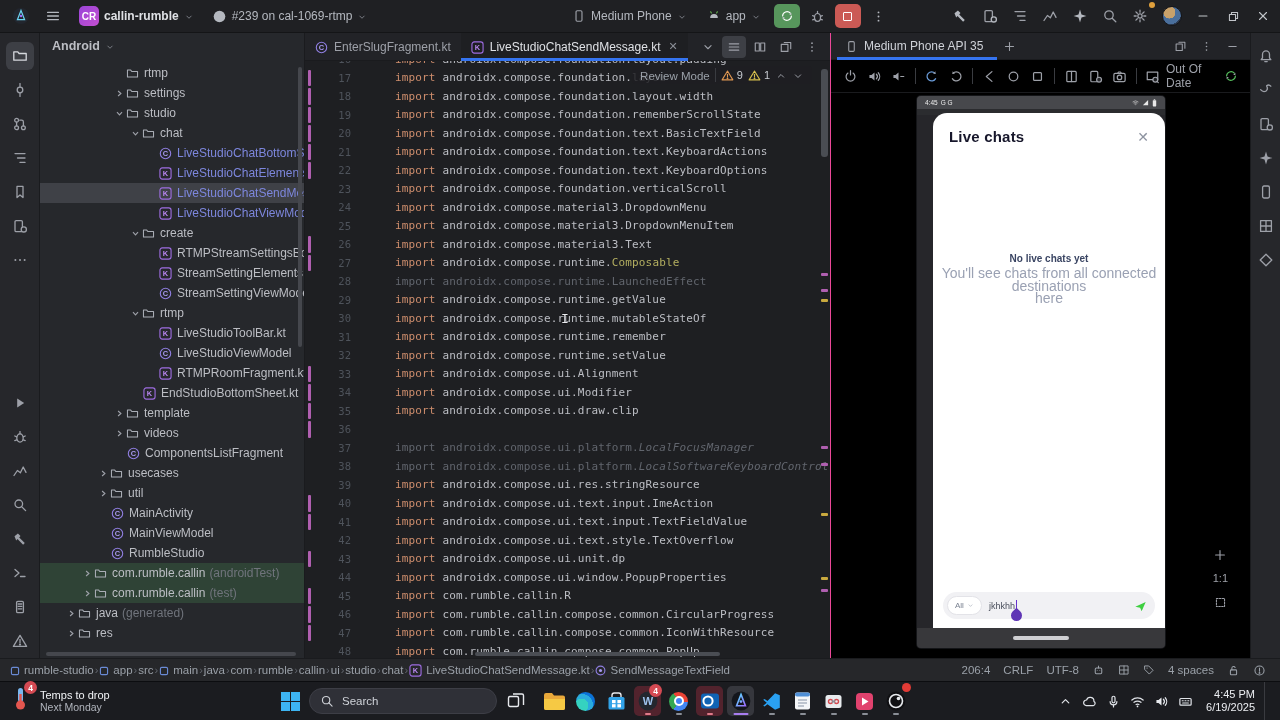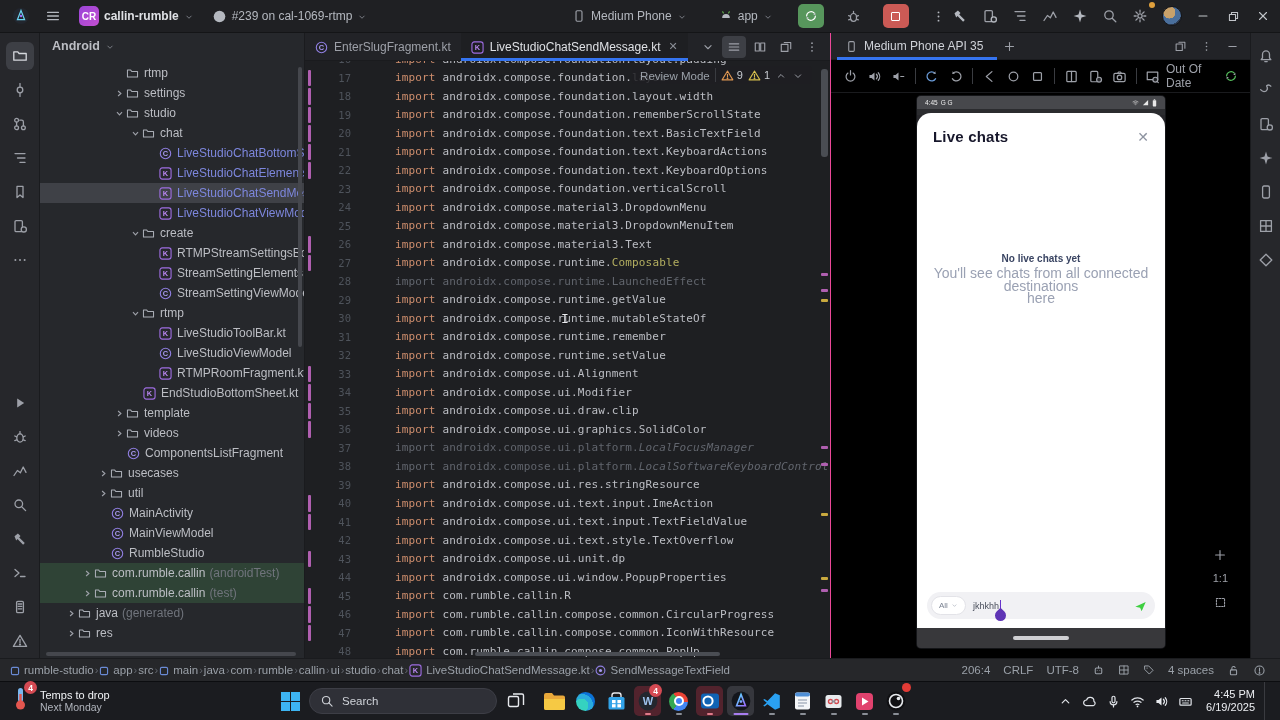--- a/index.html
+++ b/index.html
@@ -88,21 +88,21 @@
   .dev-btn { width:26px; height:24px; border-radius:4px; display:flex; align-items:center; justify-content:center; color:#9da0a8; font-size:13px; }
   .dev-div { width:1px; height:16px; background:#3a3c41; margin:0 3px; }
   .ood { margin-left:auto; display:flex; align-items:center; gap:6px; font-size:12px; color:#9da0a8; padding-right:4px; }
   .dev-canvas { position:relative; flex:1; }
 
   .phone { position:absolute; left:86px; top:3px; width:248px; height:552px; background:#26262a; border-radius:4px; overflow:hidden;
            box-shadow:0 0 0 1px #141518; display:flex; flex-direction:column; }
   .p-status { height:13px; background:#47484c; display:flex; align-items:center; padding:0 8px; font-size:6.5px; color:#ececec; gap:3px; }
   .p-status .sp { flex:1; }
   .p-under { height:6px; background:#2b2c2f; }
-  .p-sheet { flex:1; background:#fff; border-radius:14px 14px 0 0; margin-top:-2px; position:relative; display:flex; flex-direction:column; }
+  .p-sheet { flex:1; background:#fff; border-radius:14px 14px 0 0; margin-top:-2px; position:relative; display:flex; flex-direction:column;margin-left:16px; }
   .p-head { display:flex; align-items:center; padding:15px 16px 0 16px; }
   .p-title { font-size:15px; font-weight:800; color:#17172b; letter-spacing:.2px; }
   .p-close { margin-left:auto; color:#8d93a0; font-size:14px; }
   .p-empty { text-align:center; margin-top:108px; }
   .p-empty-title { font-size:10px; font-weight:700; color:#3a4563; margin-bottom:3px; }
   .p-empty-sub { font-size:14px; color:#9aa1b3; line-height:12.5px; }
   .p-input-wrap { margin-top:auto; padding:6px 10px 9px 10px; position:relative; }
   .p-input { height:27px; background:#f1f1f4; border-radius:14px; display:flex; align-items:center; padding:0 8px 0 4px; position:relative; }
   .p-chip { height:19px; background:#fff; border:1px solid #e3e3e8; border-radius:10px; display:flex; align-items:center; gap:3px;
             padding:0 7px; font-size:8px; color:#7a8291; }
@@ -187,21 +187,21 @@
       <span class="tb-btn">
         <span id="ghIcon"><svg class="ic" width="15" height="15" viewBox="0 0 16 16" fill="none" stroke="#c4c7cd" stroke-width="1.3" stroke-linecap="round" stroke-linejoin="round">
               <circle cx="8" cy="8" r="6.2" fill="currentColor" stroke="none"></circle>
             </svg></span>
         <span>#239 on cal-1069-rtmp</span>
         <span class="chev-dn"><svg class="ic" width="10" height="10" viewBox="0 0 16 16" fill="none" stroke="#8b8f97" stroke-width="1.3" stroke-linecap="round" stroke-linejoin="round">
               <polyline points="4.5,6.5 8,10 11.5,6.5"></polyline>
             </svg></span>
       </span>
     </div>
-    <div class="tb-group" style="position:absolute; left:565px; gap:18px;justify-content:flex-end;">
+    <div class="tb-group" style="position:absolute; left:565px; gap:6px;justify-content:flex-end;">
       <span class="tb-btn">
         <span id="devSelIcon"><svg class="ic" width="14" height="14" viewBox="0 0 16 16" fill="none" stroke="#9da0a8" stroke-width="1.3" stroke-linecap="round" stroke-linejoin="round">
               <rect x="4.6" y="2" width="6.8" height="12" rx="1.4"></rect>
             </svg></span>
         <span>Medium Phone</span>
         <span class="chev-dn"><svg class="ic" width="10" height="10" viewBox="0 0 16 16" fill="none" stroke="#8b8f97" stroke-width="1.3" stroke-linecap="round" stroke-linejoin="round">
               <polyline points="4.5,6.5 8,10 11.5,6.5"></polyline>
             </svg></span>
       </span>
       <span class="tb-btn">
@@ -832,21 +832,20 @@
               <span class="codetxt"><span class="kw">import </span><span>androidx.compose.ui.Modifier</span></span>
             </div>
             <div class="code-line changed">
               <span class="chbar"></span>
               <span class="gutter">35</span>
               <span class="codetxt"><span class="kw">import </span><span>androidx.compose.ui.draw.clip</span></span>
             </div>
             <div class="code-line changed">
               <span class="chbar"></span>
               <span class="gutter">36</span>
-              <span class="codetxt"><span class="kw">import </span><span>androidx.compose.ui.graphics.SolidColor</span></span>
             </div>
             <div class="code-line">
               <span class="chbar"></span>
               <span class="gutter">37</span>
               <span class="codetxt"><span class="dimc">import androidx.compose.ui.platform.</span><span class="dimc ital">LocalFocusManager</span></span>
             </div>
             <div class="code-line">
               <span class="chbar"></span>
               <span class="gutter">38</span>
               <span class="codetxt"><span class="dimc">import androidx.compose.ui.platform.</span><span class="dimc ital">LocalSoftwareKeyboardControll</span></span>

